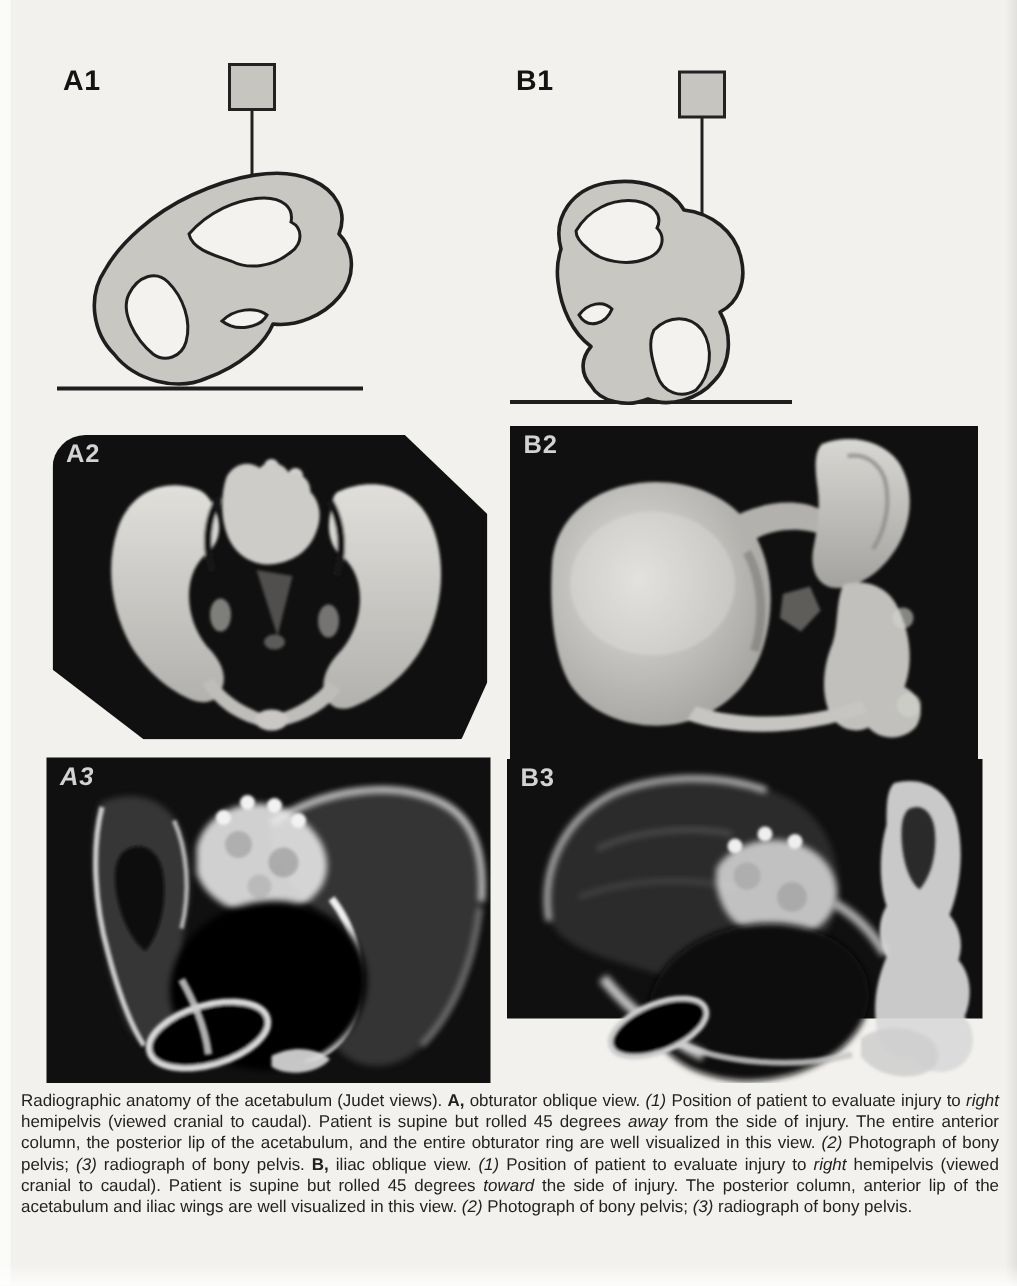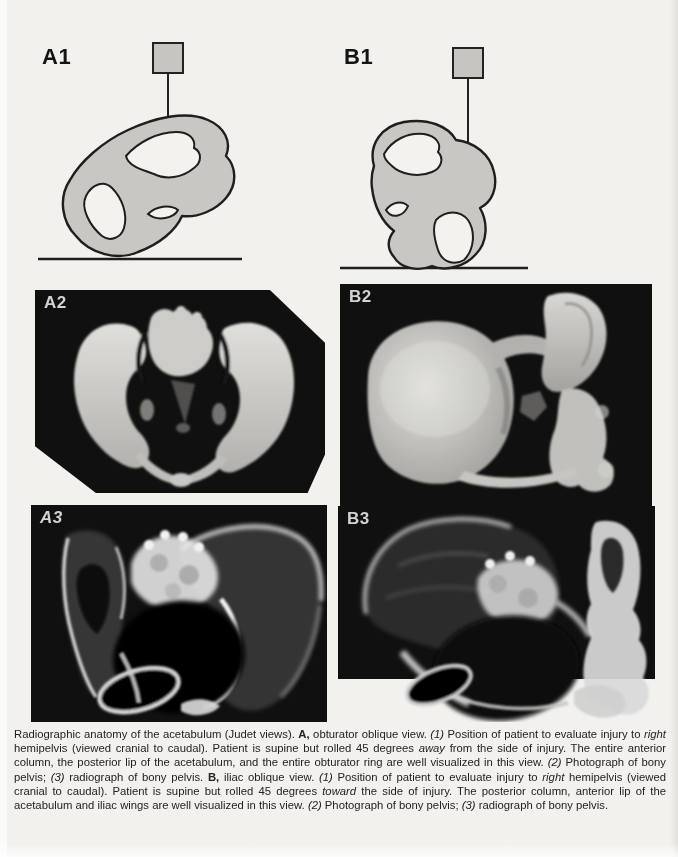--- a/index.html
+++ b/index.html
@@ -12,29 +12,29 @@
   .edge-right{position:absolute;right:0;top:0;width:8px;height:100%;
     background:linear-gradient(to right,rgba(0,0,0,0),rgba(0,0,0,0.07));}
   .edge-bottom{position:absolute;left:0;bottom:0;width:100%;height:14px;
     background:linear-gradient(to bottom,rgba(255,255,255,0),rgba(255,255,255,0.8));}
 
   .running-head{position:absolute;top:8px;right:12px;font-family:"Liberation Serif",serif;
     font-size:13.5px;color:#242424;white-space:nowrap;}
   .rh-title{font-style:italic;}
   .rh-page{font-weight:bold;margin-left:22px;letter-spacing:.5px;}
 
-  .plabel-dark{position:absolute;font-weight:bold;font-size:22px;color:#141414;letter-spacing:.5px;}
+  .plabel-dark{position:absolute;font-weight:bold;font-size:19px;color:#141414;letter-spacing:.5px;}
   .diagram{position:absolute;}
 
   .panel{position:absolute;background:var(--panel-bg,#101010);}
   .panel svg{position:absolute;left:0;top:0;display:block;}
   .panel .plabel-light{position:absolute;left:9px;top:3px;font-weight:bold;font-size:17px;
     color:var(--panel-label,#d3d3d3);letter-spacing:.5px;}
   #panel-a2{left:35px;top:290px;width:290px;height:203px;
-    clip-path:polygon(0% 0%,81% 0%,100% 26%,100% 81%,94% 100%,21% 100%,0% 77%);}
+    clip-path:polygon(0% 0%,81% 0%,100% 26%,100% 81%,94% 100%,21% 100%,0% 77%);border-radius:22px;}
   #panel-b2{left:340px;top:284px;width:312px;height:262px;}
   #panel-a3{left:31px;top:505px;width:296px;height:217px;font-style:italic;}
   #panel-b3{left:338px;top:506px;width:317px;height:173px;}
 
   .caption{position:absolute;left:14px;top:727px;width:652px;}
   .cap-head{font-size:12px;font-weight:bold;margin:0 0 3px 0;letter-spacing:.2px;}
   .cap-body{margin:0;font-size:11.3px;line-height:14.2px;text-align:justify;color:#222;}
   .s-n{font-style:normal;}
   .s-i{font-style:italic;}
   .s-b{font-weight:bold;}

